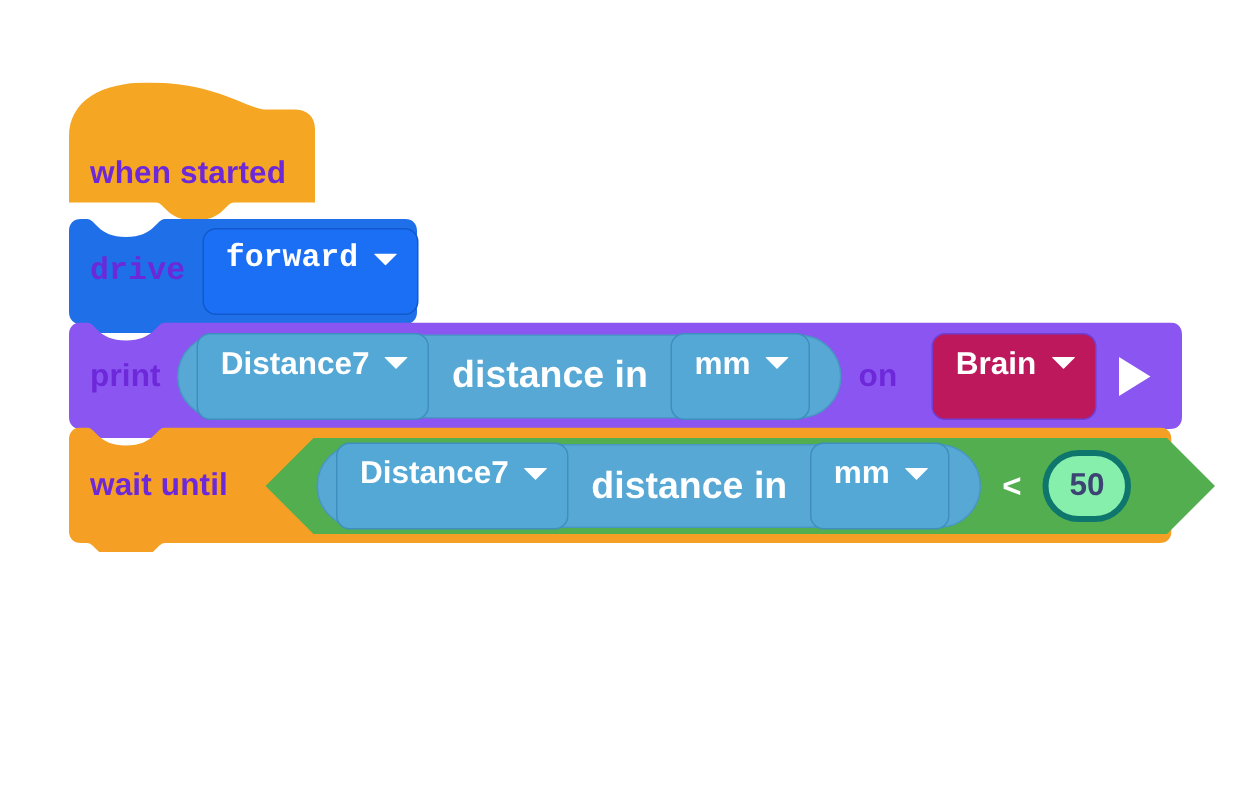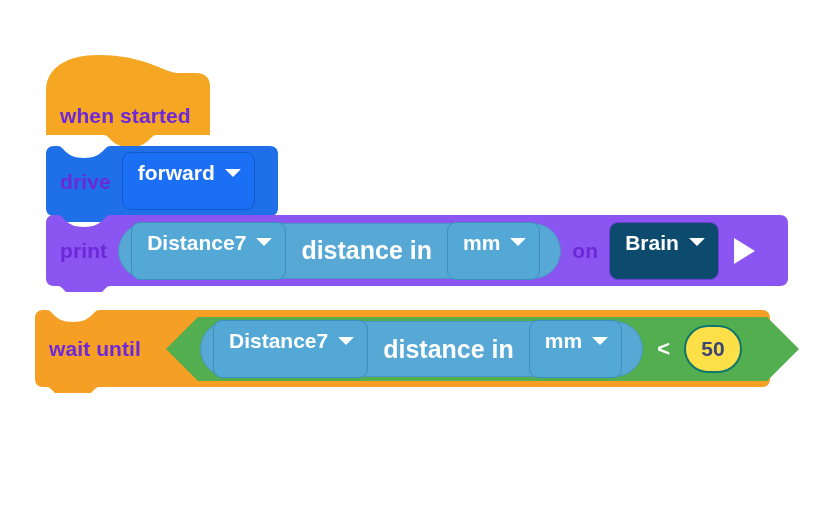--- a/index.html
+++ b/index.html
@@ -60,23 +60,23 @@
     position: relative;
     display: flex;
     align-items: center;
     height: 100%;
     padding-left: 14px;
     gap: 11px;
     z-index: 2;
   }
 
   
-  #block-drive  { left: 46px; top: 146px; width: 236px; height: 70px; }
+  #block-drive  { left: 46px; top: 146px; width: 236px; height: 70px; font-family: Liberation Mono, monospace; }
   #block-print  { left: 46px; top: 215px; width: 742px; height: 71px; }
-  #block-wait   { left: 35px; top: 285px; width: 735px; height: 77px; margin-top: 25px; }
+  #block-wait   { left: 46px; top: 285px; width: 735px; height: 77px; }
   #block-stop   { left: 46px; top: 361px; width: 150px; height: 77px; }
 
   
   .dropdown {
     display: inline-flex;
     align-items: center;
     gap: 10px;
     border-radius: 9px;
     padding: 9px 13px 26px 15px;
     box-sizing: border-box;
@@ -92,21 +92,21 @@
   .caret {
     width: 0; height: 0;
     border-left: 8px solid transparent;
     border-right: 8px solid transparent;
     border-top: 8px solid #ffffff;
     border-radius: 1px;
     flex: none;
   }
 
   .dd-blue   { background: #1a6ff5; border-color: #1159cc; }
-  .dd-purple { background: #0c4a6e; border-color: #6d3fd4; }
+  .dd-purple { background: #be185d; border-color: #6d3fd4; margin-left: 12px; }
   .dd-sensor { background: #53a8d6; border-color: #3e8fbd; }
 
   
   .reporter {
     position: relative;
     display: inline-flex;
     align-items: center;
     gap: 15px;
     background: #57a8d4;
     border: 1px solid #4897c4;
@@ -146,22 +146,22 @@
   .op-sign {
     color: #ffffff;
     font-size: 22px;
     font-weight: bold;
     line-height: 1;
   }
   .num-oval {
     display: inline-flex;
     align-items: center;
     justify-content: center;
-    background: #fde047;
-    border: 2px solid #0f766e;
+    background: #86efac;
+    border: 4px solid #0f766e;
     border-radius: 999px;
     min-width: 58px;
     height: 48px;
     padding: 0 14px;
     box-sizing: border-box;
     color: #3c4474;
     font-size: 21px;
     font-weight: bold;
   }
 

